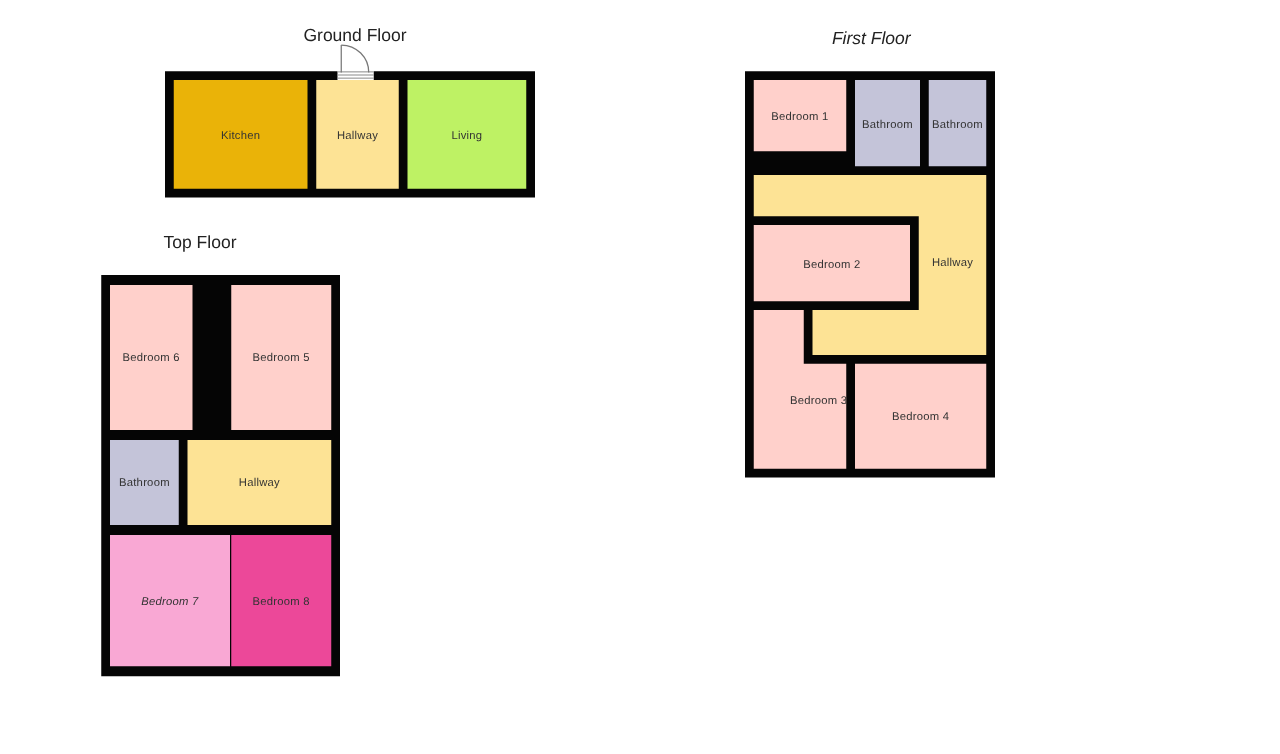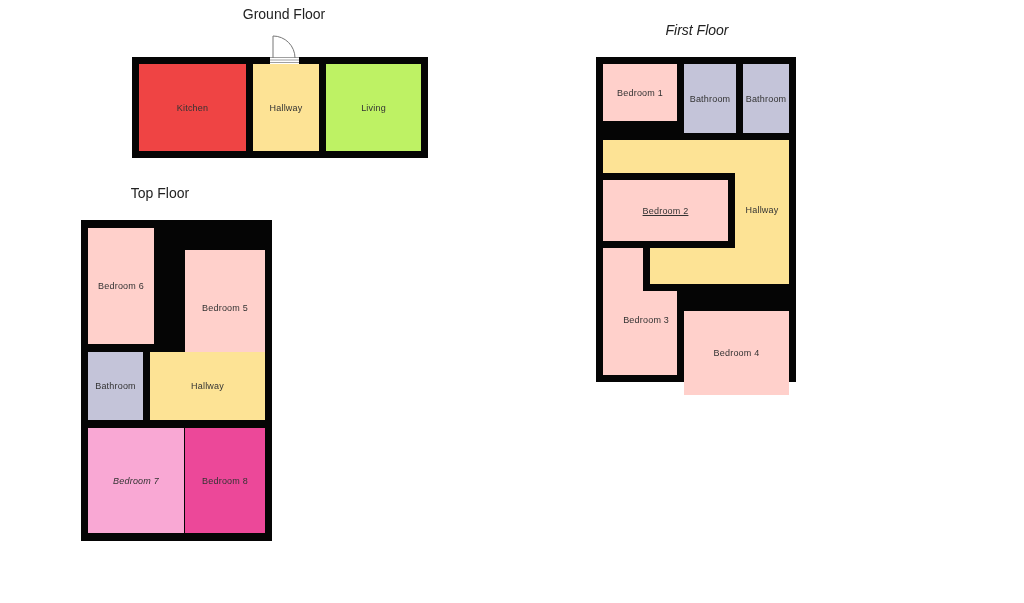--- a/index.html
+++ b/index.html
@@ -8,25 +8,25 @@
   .floor-title { position:absolute; font-size:14px; color:#222; white-space:nowrap; transform:translateX(-50%); }
   .wall { position:absolute; background:#050505; }
   .room { position:absolute; display:flex; align-items:center; justify-content:center;
           font-size:9px; color:#333; letter-spacing:0.2px; }
   .room span { white-space:nowrap; }
   svg.shape { position:absolute; left:0; top:0; }
 </style>
 </head>
 <body>
 
-<div class="floor-title" style="left:284px;top:6px;">Ground Floor</div>
+<div class="floor-title" style="left:284px;top:20px;">Ground Floor</div>
 
 <div>
   <div class="wall" style="left:132px;top:57px;width:296px;height:101px;"></div>
-  <div class="room" style="left:139px;top:64px;width:107px;height:87px;background:#ef4444;">
+  <div class="room" style="left:139px;top:64px;width:107px;height:87px;background:#eab308;">
     <span>Kitchen</span>
   </div>
   <div class="room" style="left:253px;top:64px;width:66px;height:87px;background:#fde395;">
     <span>Hallway</span>
   </div>
   <div class="room" style="left:326px;top:64px;width:95px;height:87px;background:#bef264;">
     <span>Living</span>
   </div>
 
   <svg class="shape" width="1024" height="603" style="pointer-events:none;">
@@ -48,45 +48,45 @@
   </svg>
   <div class="room" style="left:603px;top:64px;width:74px;height:57px;background:#ffd0cb;">
     <span>Bedroom 1</span>
   </div>
   <div class="room" style="left:684px;top:64px;width:52px;height:69px;background:#c4c4d9;">
     <span>Bathroom</span>
   </div>
   <div class="room" style="left:743px;top:64px;width:46px;height:69px;background:#c4c4d9;">
     <span>Bathroom</span>
   </div>
-  <div class="room" style="left:603px;top:180px;width:125px;height:61px;background:#ffd0cb;text-decoration:underline;">
+  <div class="room" style="left:603px;top:180px;width:125px;height:61px;background:#ffd0cb;">
     <span>Bedroom 2</span>
   </div>
   <div class="room" style="left:735px;top:190px;width:54px;height:40px;">
     <span>Hallway</span>
   </div>
   <svg class="shape" width="1024" height="603" style="pointer-events:none;">
     <polygon points="603,248 643,248 643,291 677,291 677,375 603,375" fill="#ffd0cb"></polygon>
   </svg>
-  <div class="room" style="left:603px;top:300px;width:66px;height:40px;justify-content:flex-end;">
+  <div class="room" style="left:622px;top:300px;width:66px;height:40px;">
     <span>Bedroom 3</span>
   </div>
-  <div class="room" style="left:684px;top:291px;width:105px;height:84px;background:#ffd0cb;margin-top:20px;">
+  <div class="room" style="left:684px;top:291px;width:105px;height:84px;background:#ffd0cb;">
     <span>Bedroom 4</span>
   </div>
 </div>
 
 <div class="floor-title" style="left:160px;top:185px;">Top Floor</div>
 
 <div>
   <div class="wall" style="left:81px;top:220px;width:191px;height:321px;"></div>
   <div class="room" style="left:88px;top:228px;width:66px;height:116px;background:#ffd0cb;">
     <span>Bedroom 6</span>
   </div>
-  <div class="room" style="left:185px;top:228px;width:80px;height:116px;background:#ffd0cb;margin-top:22px;">
+  <div class="room" style="left:185px;top:228px;width:80px;height:116px;background:#ffd0cb;">
     <span>Bedroom 5</span>
   </div>
   <div class="room" style="left:88px;top:352px;width:55px;height:68px;background:#c4c4d9;">
     <span>Bathroom</span>
   </div>
   <div class="room" style="left:150px;top:352px;width:115px;height:68px;background:#fde395;">
     <span>Hallway</span>
   </div>
   <div class="room" style="left:88px;top:428px;width:96px;height:105px;background:#f9a8d4;font-style:italic;">
     <span>Bedroom 7</span>

